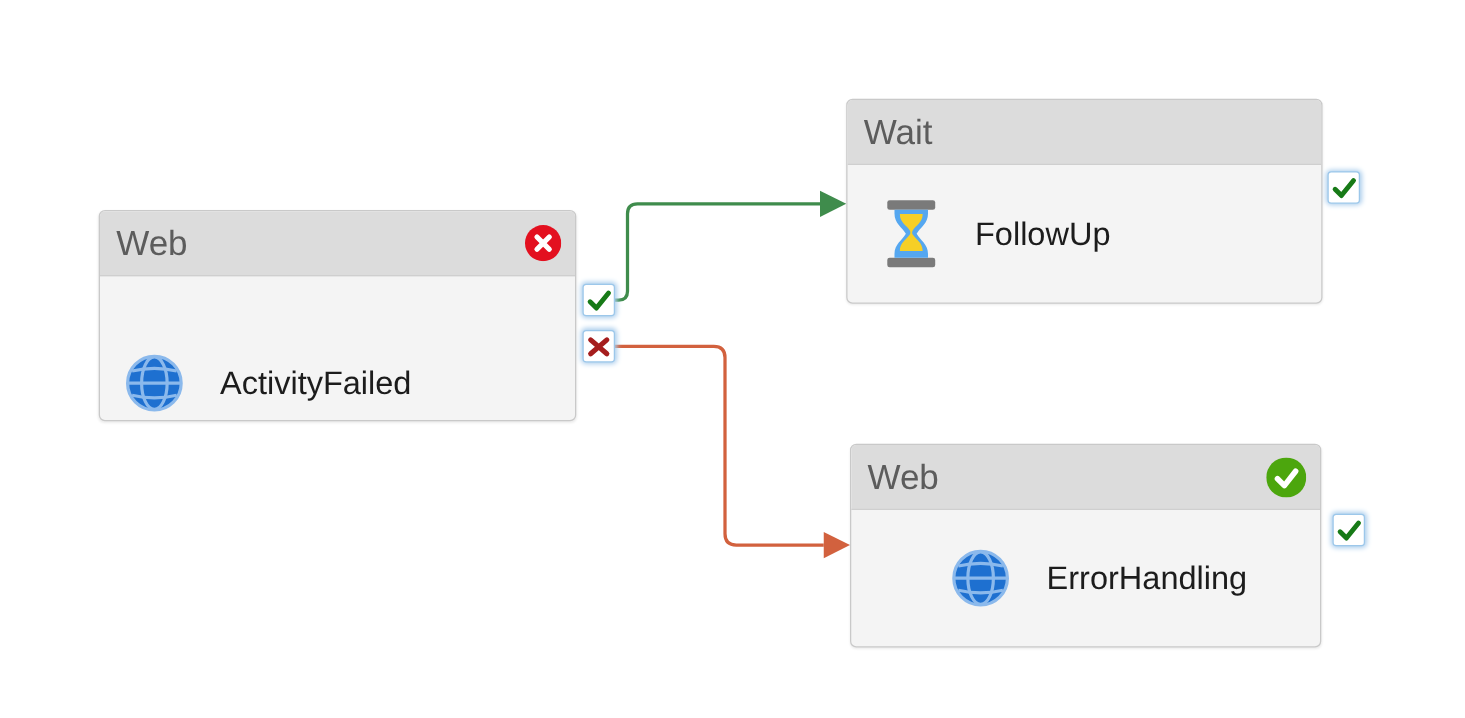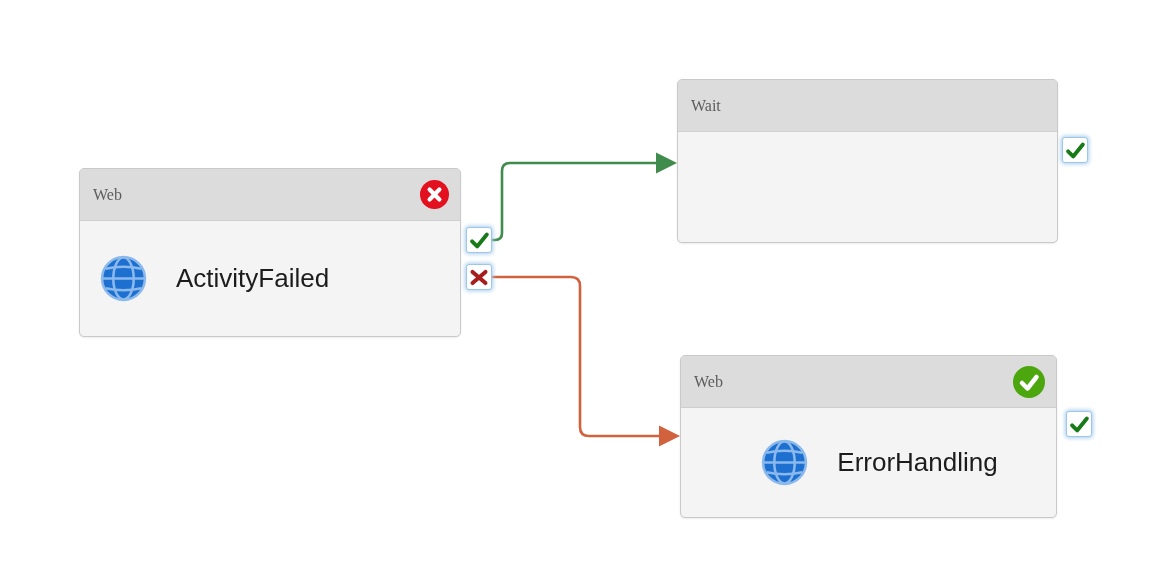--- a/index.html
+++ b/index.html
@@ -45,34 +45,33 @@
   .node-header{
     height:52px;
     background:var(--node-header-bg);
     border-bottom:1px solid #cfcfcf;
     display:flex;
     align-items:center;
     justify-content:space-between;
     padding:0 11px 0 13px;
   }
   .node-type{
-    font-size:16px;
+    font-size:28px;
     color:var(--header-text);
-    font-family:Liberation Serif, serif;
   }
   .badge{display:flex;align-items:center;justify-content:center;}
   .badge-error{width:29px;height:29px;}
   .badge-success{width:32px;height:32px;}
 
   .node-body{
     height:calc(100% - 52px);
     display:flex;
     align-items:center;
   }
-  .node-a .node-body{padding-left:19px;}
+  .node-a .node-body{padding-left:19px;margin-top:28px;}
   .node-b .node-body{padding-left:28px;}
   .node-c .node-body{padding-left:21px;justify-content:center;}
   .activity-icon{display:flex;align-items:center;}
   .node-name{
     font-size:26px;
     color:var(--name-text);
     margin-left:28px;
     white-space:nowrap;
   }
 
@@ -127,20 +126,31 @@
         </svg>
       </span>
       <span class="node-name">ActivityFailed</span>
     </div>
   </div>
 
   <div class="node node-b">
     <div class="node-header">
       <span class="node-type">Wait</span>
     </div>
+    <div class="node-body">
+      <span class="activity-icon">
+        <svg width="46" height="58" viewBox="0 0 48 60">
+          <rect x="4" y="2" width="40" height="8" rx="2" style="fill:var(--hourglass-frame);"></rect>
+          <rect x="4" y="50" width="40" height="8" rx="2" style="fill:var(--hourglass-frame);"></rect>
+          <path d="M10 10 h28 v3 c0 8.5 -6.5 11.5 -9.5 17 c3 5.5 9.5 8.5 9.5 17 v3 h-28 v-3 c0 -8.5 6.5 -11.5 9.5 -17 c-3 -5.5 -9.5 -8.5 -9.5 -17 z" style="fill:var(--hourglass-glass);"></path>
+          <path d="M14.5 13.5 h19 v0.5 c0 6.5 -5.5 9 -8.3 13.3 c-0.6 0.9 -0.6 2.5 0 3.4 c2.8 4.3 8.3 6.8 8.3 13.3 v0.5 h-19 v-0.5 c0 -6.5 5.5 -9 8.3 -13.3 c0.6 -0.9 0.6 -2.5 0 -3.4 c-2.8 -4.3 -8.3 -6.8 -8.3 -13.3 z" style="fill:var(--hourglass-sand);"></path>
+        </svg>
+      </span>
+      <span class="node-name">FollowUp</span>
+    </div>
   </div>
 
   <div class="node node-c">
     <div class="node-header">
       <span class="node-type">Web</span>
       <span class="badge badge-success">
         <svg width="32" height="32" viewBox="0 0 32 32">
           <circle cx="16" cy="16" r="16" style="fill:var(--badge-success);"></circle>
           <path d="M9 17 L14.5 22.5 L23.5 11" stroke="#ffffff" stroke-width="4.5" stroke-linecap="round" stroke-linejoin="round" fill="none"></path>
         </svg>

